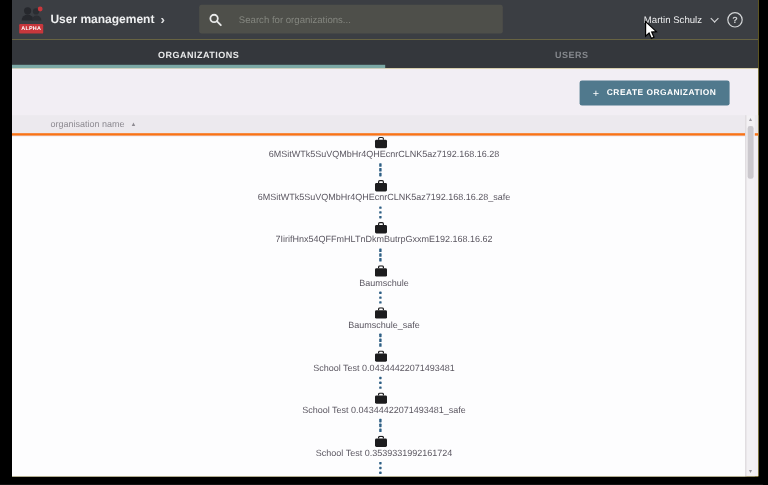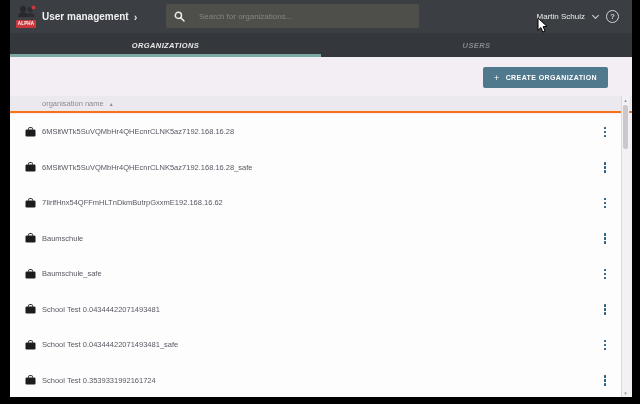--- a/index.html
+++ b/index.html
@@ -25,39 +25,39 @@
   .user-cluster { position:absolute; right:13px; top:0; height:33px; display:flex; align-items:center; gap:8px; }
   .user-name { color:#ECEDEE; font-size:8px; font-weight:normal; cursor:pointer;text-align:right; }
   .chev { width:5px; height:5px; border-right:1.4px solid #D2D4D6; border-bottom:1.4px solid #D2D4D6;
     transform:rotate(45deg); margin-top:-3px; cursor:pointer; }
   .help { width:13px; height:13px; border:1.4px solid #D2D4D6; border-radius:50%; color:#D2D4D6;
     font-size:7.5px; font-weight:bold; display:flex; align-items:center; justify-content:center; cursor:pointer; }
 
   
   .tabbar { height:24px; background:#34373C; display:flex; }
   .tab { flex:1; display:flex; align-items:center; justify-content:center; position:relative;
-    color:#85888D; font-size:7.5px; font-weight:bold; letter-spacing:0.4px; cursor:pointer;font-style:italic; }
+    color:#85888D; font-size:7.5px; font-weight:bold; letter-spacing:0.4px; cursor:pointer; }
   .tab.active { color:#E9EAEB; }
   .tab.active::after { content:""; position:absolute; left:0; right:0; bottom:0; height:3px; background:#7BA8A5; }
 
   
   .content { position:relative; height:340px; background:#F2EEF4; }
   .create-btn { position:absolute; top:10px; right:24px; height:21px; background:#50798D; border:none;
     border-radius:2px; color:#fff; font-size:7px; font-weight:bold; letter-spacing:0.4px;
     padding:0 11px; display:flex; align-items:center; gap:6px; cursor:pointer;
     font-family:"Liberation Sans", sans-serif; }
   .create-btn .plus { font-size:9px; font-weight:normal; }
 
   .table-head { position:absolute; top:39px; left:0; right:0; height:17px; background:#ECE9EE;
     border-bottom:2px solid #f97316; display:flex; align-items:center; padding-left:32px;
     color:#8D8A91; font-size:7.5px; cursor:pointer; }
   .sort-arrow { font-size:5px; margin-left:5px; color:#8D8A91; }
 
   .rows { position:absolute; top:57px; left:0; right:11px; bottom:0; background:#FDFDFE; overflow:hidden; }
-  .row { height:35.5px; display:flex; align-items:center; padding:0 12px 0 15px; background:#FDFDFE; cursor:pointer; }
+  .row { height:35.5px; display:flex; align-items:center; padding:0 12px 0 15px; background:#FDFDFE; cursor:pointer;flex-direction:column; }
   .row .name { margin-left:6px; font-size:7.5px; color:#5B5761; flex:1; white-space:nowrap; overflow:hidden; }
   .kebab { display:flex; flex-direction:column; gap:1.5px; padding:3px; cursor:pointer; }
   .kebab i { width:2.5px; height:2.5px; background:#2E5F84; border-radius:0.5px; }
 
   
   .scrollbar { position:absolute; top:39px; bottom:0; right:3px; width:8px; background:#F3F1F4;
     border-left:1px solid #DCD9DD; z-index:5; }
   .sb-arrow { position:absolute; left:0; width:7px; text-align:center; font-size:5px; color:#96939A; line-height:6px; cursor:pointer; }
   .sb-up { top:1px; } .sb-down { bottom:1px; }
   .sb-thumb { position:absolute; top:9px; left:1px; width:5px; height:44px; background:#CBC8CD; border-radius:2px; cursor:pointer; }

